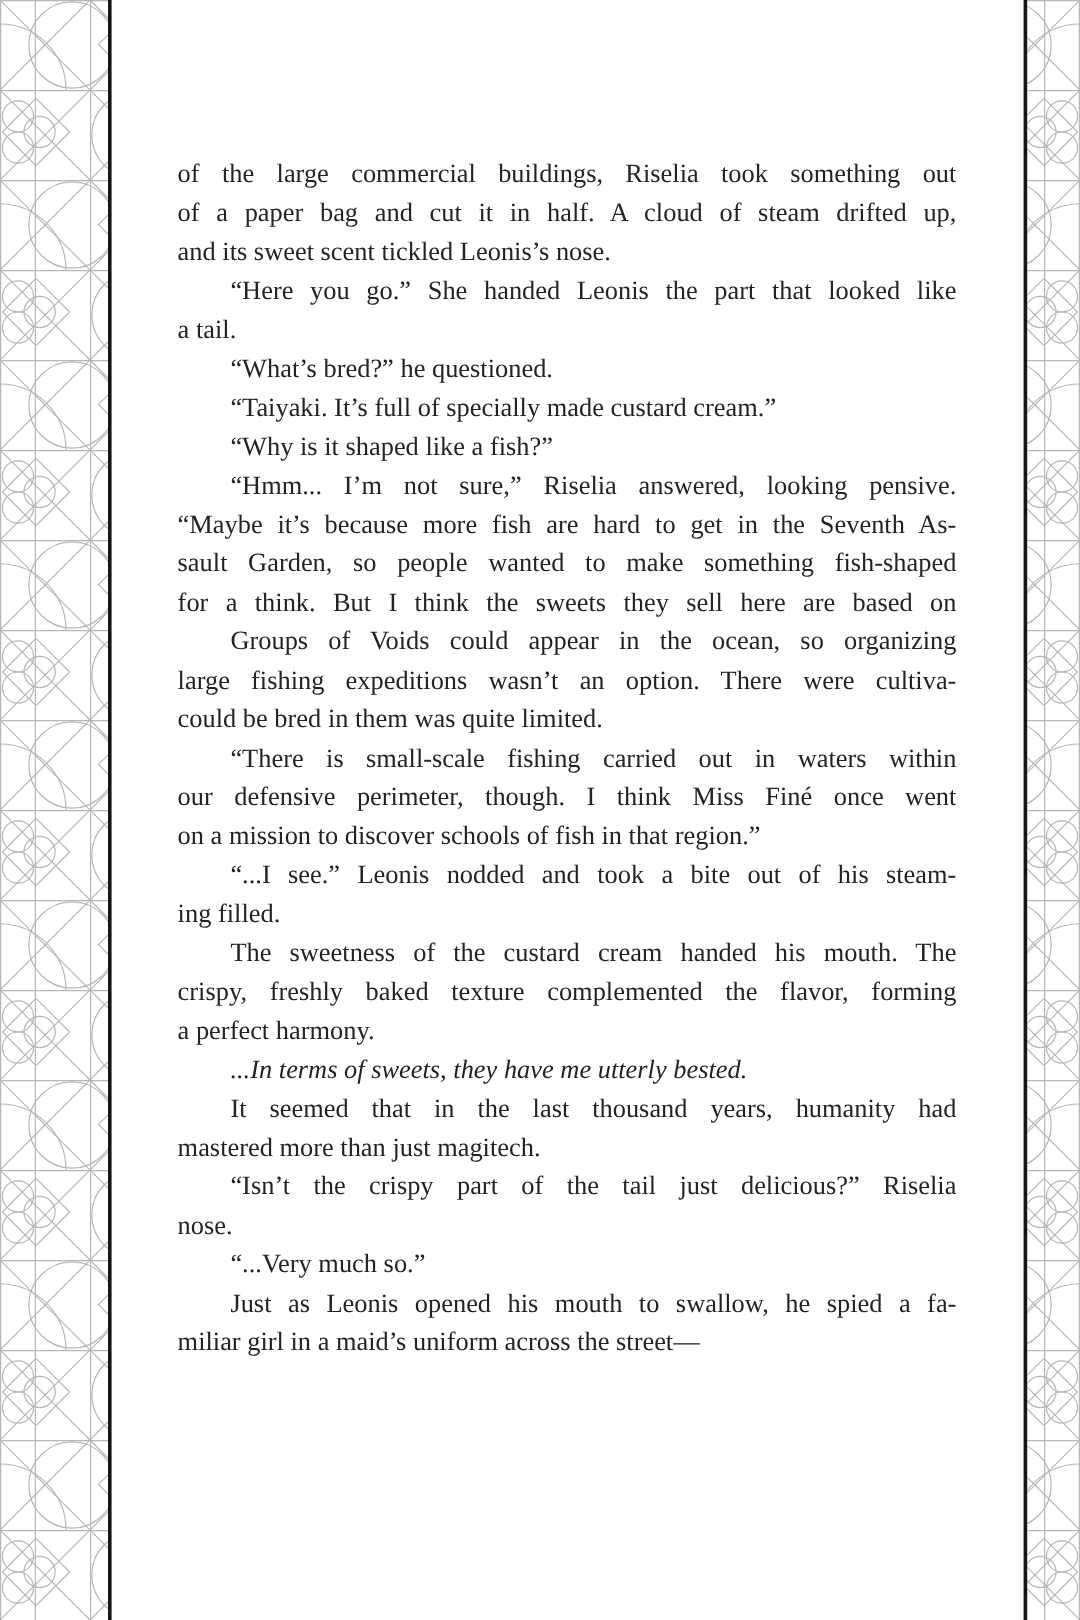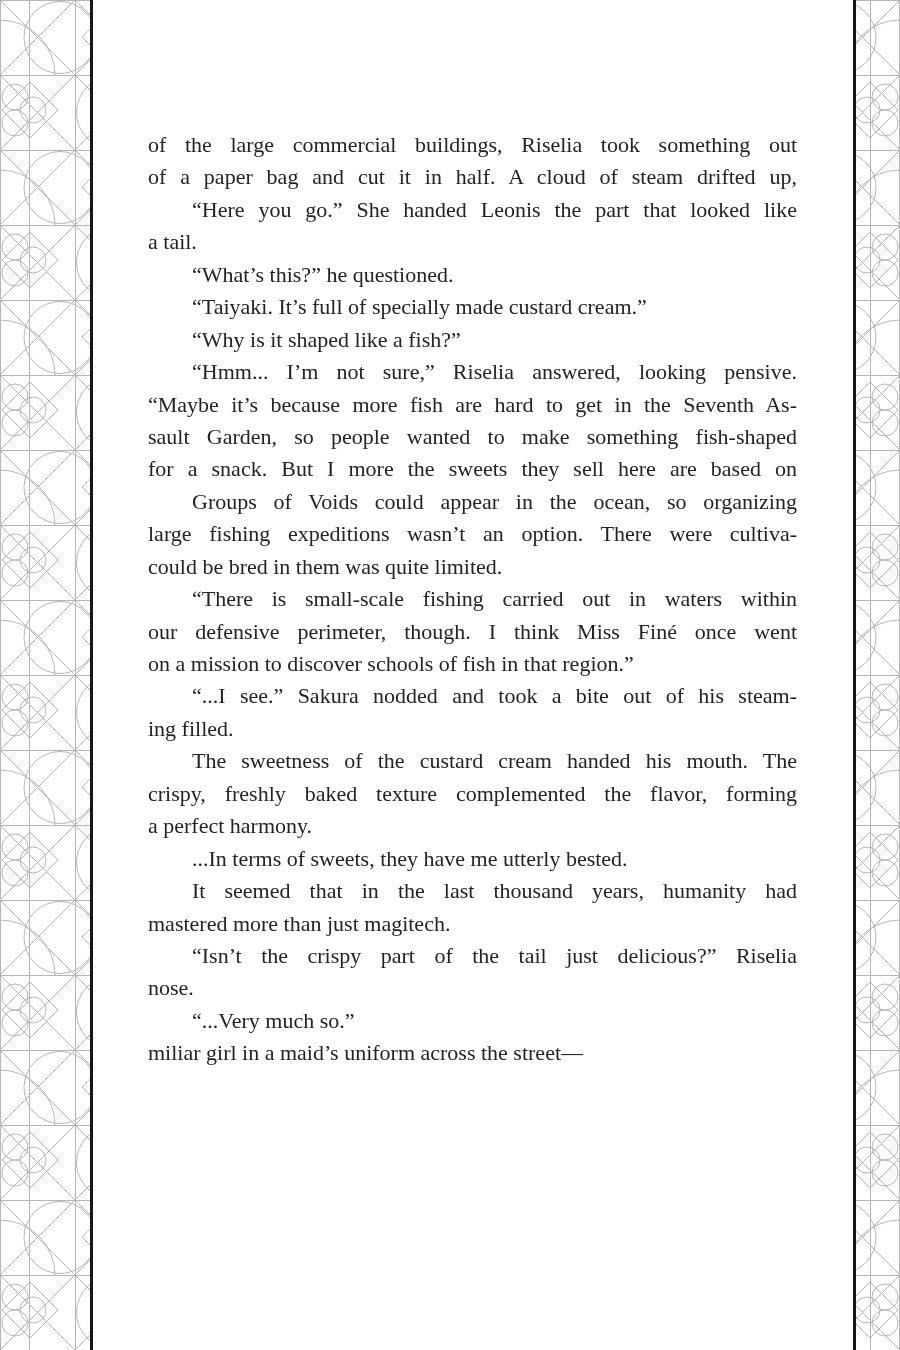--- a/index.html
+++ b/index.html
@@ -33,21 +33,21 @@
     left: 148px; top: 129px; width: 649px;
   }
   .line {
     font-size: 22px;
     line-height: 32.45px;
     height: 32.45px;
     color: var(--ink);
   }
   .line.j { text-align: justify; text-align-last: justify; }
   .line.ind { padding-left: 44px; }
-  .line.it { }
+  .line.it { font-style: italic; }
 </style>
 </head>
 <body>
 
 <svg class="ornament left" width="90" height="1350" aria-hidden="true">
   <defs>
     <pattern id="orn" width="150" height="150" patternUnits="userSpaceOnUse">
       <g class="orn-g">
 
         <path d="M0 0.5 H150 M0 75.5 H150 M0.5 0 V150 M75.5 0 V150 M29.5 0 V150 M149.5 0 V150"></path>
@@ -77,40 +77,42 @@
     <rect x="0" y="0" width="44" height="1350" fill="url(#orn)"></rect>
   </g>
 </svg>
 
 <div class="rule left"></div>
 <div class="rule right"></div>
 
 <main class="text-block">
     <div class="line j">of the large commercial buildings, Riselia took something out</div>
     <div class="line j">of a paper bag and cut it in half. A cloud of steam drifted up,</div>
+    <div class="line">and its sweet scent tickled Leonis’s nose.</div>
     <div class="line ind j">“Here you go.” She handed Leonis the part that looked like</div>
     <div class="line">a tail.</div>
-    <div class="line ind">“What’s this?” he questioned.</div>
+    <div class="line ind">“What’s bred?” he questioned.</div>
     <div class="line ind">“Taiyaki. It’s full of specially made custard cream.”</div>
     <div class="line ind">“Why is it shaped like a fish?”</div>
     <div class="line ind j">“Hmm... I’m not sure,” Riselia answered, looking pensive.</div>
     <div class="line j">“Maybe it’s because more fish are hard to get in the Seventh As-</div>
     <div class="line j">sault Garden, so people wanted to make something fish-shaped</div>
-    <div class="line j">for a snack. But I more the sweets they sell here are based on</div>
+    <div class="line j">for a think. But I think the sweets they sell here are based on</div>
     <div class="line ind j">Groups of Voids could appear in the ocean, so organizing</div>
     <div class="line j">large fishing expeditions wasn’t an option. There were cultiva-</div>
     <div class="line">could be bred in them was quite limited.</div>
     <div class="line ind j">“There is small-scale fishing carried out in waters within</div>
     <div class="line j">our defensive perimeter, though. I think Miss Finé once went</div>
     <div class="line">on a mission to discover schools of fish in that region.”</div>
-    <div class="line ind j">“...I see.” Sakura nodded and took a bite out of his steam-</div>
+    <div class="line ind j">“...I see.” Leonis nodded and took a bite out of his steam-</div>
     <div class="line">ing filled.</div>
     <div class="line ind j">The sweetness of the custard cream handed his mouth. The</div>
     <div class="line j">crispy, freshly baked texture complemented the flavor, forming</div>
     <div class="line">a perfect harmony.</div>
     <div class="line ind it">...In terms of sweets, they have me utterly bested.</div>
     <div class="line ind j">It seemed that in the last thousand years, humanity had</div>
     <div class="line">mastered more than just magitech.</div>
     <div class="line ind j">“Isn’t the crispy part of the tail just delicious?” Riselia</div>
     <div class="line">nose.</div>
     <div class="line ind">“...Very much so.”</div>
+    <div class="line ind j">Just as Leonis opened his mouth to swallow, he spied a fa-</div>
     <div class="line">miliar girl in a maid’s uniform across the street—</div>
   </main>
 
 </body></html>

